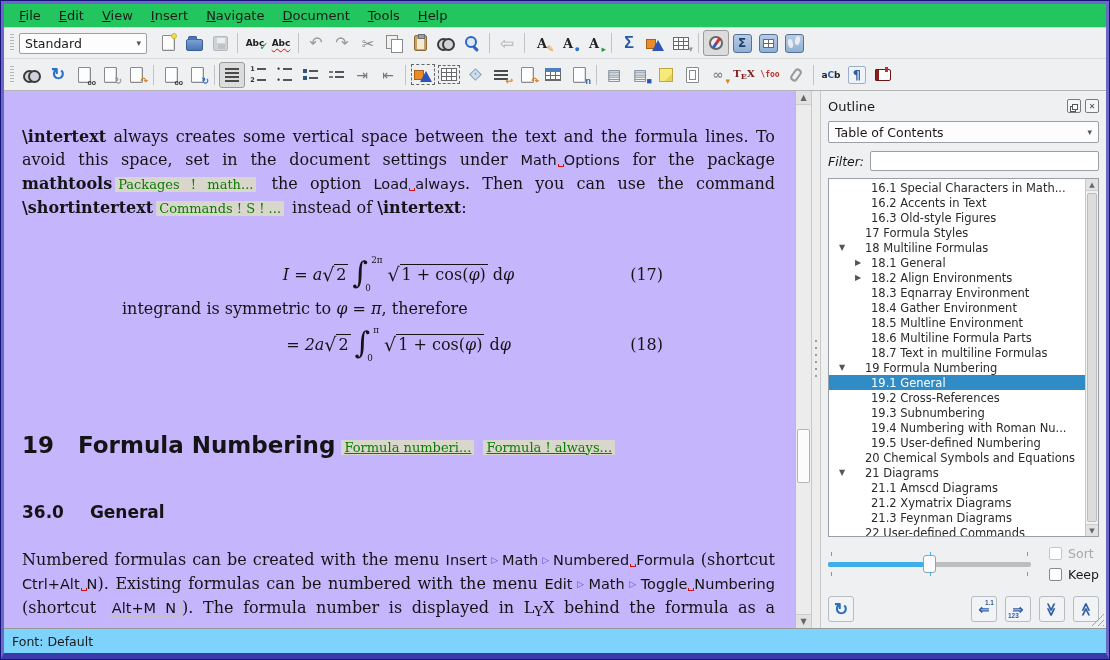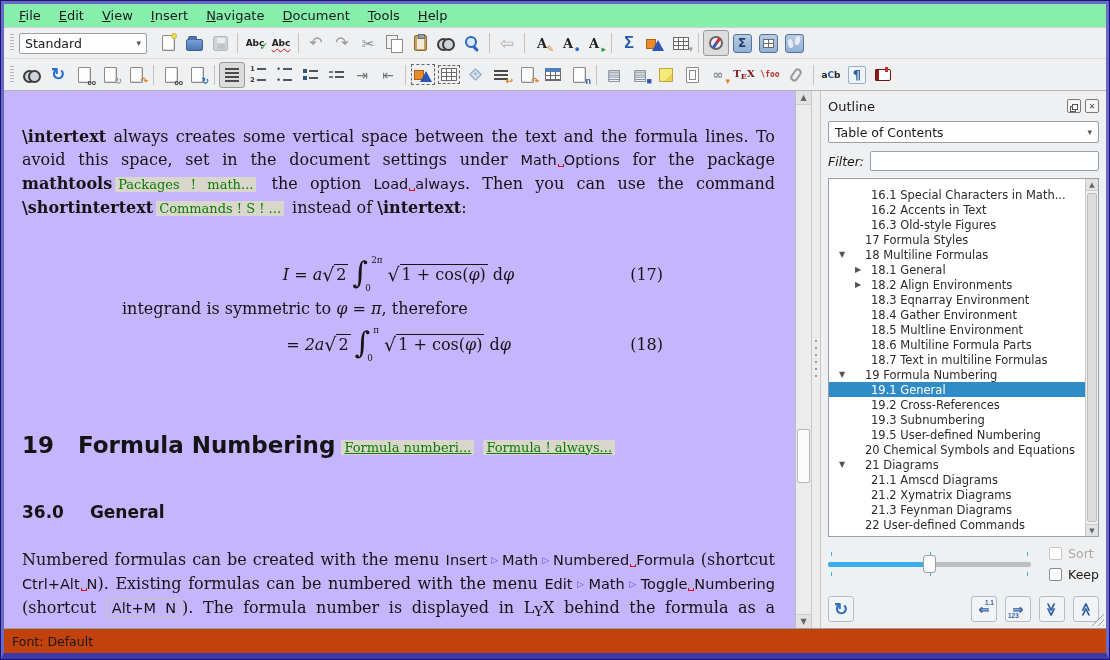--- a/index.html
+++ b/index.html
@@ -2,21 +2,21 @@
 <html><head>
 <meta charset="utf-8">
 <style>
   html,body{margin:0;padding:0;background:#d4d0c8;}
   *{box-sizing:border-box;}
   .frame{width:1110px;height:660px;background:#14147a;padding:1px;}
   .frame2{height:100%;border:3px solid #6a6ac6;border-bottom:6px solid #3a3aaa;background:#eff0f1;}
   .app{height:100%;display:flex;flex-direction:column;font-family:"DejaVu Sans",sans-serif;color:#1a1a1a;}
 
   
-  .menubar{height:24px;display:flex;align-items:center;background:#86efac;border-bottom:1px solid #d0d0d0;padding-left:6px;}
+  .menubar{height:24px;display:flex;align-items:center;background:#22c55e;border-bottom:1px solid #d0d0d0;padding-left:6px;}
   .menu-item{font-size:13px;padding:2px 9px;cursor:default;}
   .menu-item u{text-decoration:underline;}
 
   
   .tbar{display:flex;align-items:center;background:#eff0f1;}
   .tb1{height:31px;border-bottom:1px solid #dadada;padding-left:4px;}
   .tb2{height:32px;border-bottom:1px solid #b4b4b4;padding-left:4px;}
   .tbhandle{width:4px;height:18px;margin:0 5px 0 2px;background:repeating-linear-gradient(to bottom,#b5b5b5 0 1px,transparent 1px 3px);}
   .combo{width:128px;height:21px;background:#fdfdfd;border:1px solid #999fa5;border-radius:2px;display:flex;align-items:center;padding:0 5px;margin-right:8px;}
   .combo span:first-child{flex:1;font-size:12.5px;}
@@ -139,21 +139,21 @@
   .phead{display:flex;align-items:center;height:18px;margin-bottom:6px;}
   .ptitle{font-size:13px;flex:1;}
   .ph-btn{width:14px;height:14px;border:1px solid #7a7a7a;background:#f6f6f6;border-radius:2px;margin-left:4px;display:inline-flex;align-items:center;justify-content:center;padding:0;position:relative;font-size:8px;color:#444;}
   .ifloat{width:6px;height:6px;border:1px solid #555;background:#fff;box-shadow:-2px 2px 0 -1px #fff,-2px 2px 0 0 #555;margin:1px 0 0 1px;}
   .pcombo{height:22px;background:#fdfdfd;border:1px solid #999fa5;border-radius:2px;display:flex;align-items:center;padding:0 6px;margin-bottom:8px;}
   .pcombo span:first-child{flex:1;font-size:12.5px;}
   .filterrow{display:flex;align-items:center;margin-bottom:7px;}
   .filterrow label{font-size:12.5px;margin-right:6px;font-style:italic;}
   .filterrow input{flex:1;height:20px;border:1px solid #999fa5;border-radius:2px;background:#fff;outline:none;font-size:12px;padding:0 4px;}
   .toclist{flex:1;border:1px solid #999fa5;background:#fff;position:relative;overflow:hidden;}
-  .tocinner{position:absolute;left:0;top:8px;right:13px;}
+  .tocinner{position:absolute;left:0;top:1px;right:13px;}
   .trow{height:15px;display:flex;align-items:center;font-size:11.5px;color:#2a2a2a;position:relative;white-space:nowrap;}
   .trow .lab{overflow:hidden;text-overflow:ellipsis;}
   .trow.d1{padding-left:36px;}
   .trow.d2{padding-left:42px;}
   .trow .arr{position:absolute;font-size:8px;color:#555;}
   .trow.d1 .arr{left:10px;}
   .trow.d2 .arr{left:26px;}
   .trow.sel{background:#308cc6;color:#fff;}
   .lscroll{position:absolute;right:0;top:0;bottom:0;width:13px;background:#f1f1f1;border-left:1px solid #c8c8c8;}
   .lscroll .sarrow{height:12px;font-size:7px;}
@@ -176,21 +176,21 @@
   .pbtn .ref{font-weight:bold;font-size:17px;color:#2f6fc0;font-style:normal;}
   .tinytxt{position:absolute;font-size:6.5px;color:#2f5fa8;font-weight:bold;top:2px;right:2px;}
   .tinytxt.bl{top:auto;bottom:2px;left:2px;right:auto;}
   .chev{font-weight:bold;font-size:13px;color:#2f5fa8;display:inline-block;font-style:normal;}
   .chev.dn{transform:rotate(90deg);}
   .chev.up{transform:rotate(-90deg);}
   .bspace{flex:1;}
   .grip{position:absolute;right:2px;bottom:2px;width:14px;height:14px;background:repeating-linear-gradient(135deg,transparent 0 3px,#9aa2aa 3px 4px);clip-path:polygon(100% 0,100% 100%,0 100%);}
 
   
-  .statusbar{height:25px;border-top:1px solid #9a9a9a;background:#c2410c;display:flex;align-items:center;padding-left:8px;font-size:12.5px;}
+  .statusbar{height:25px;border-top:1px solid #9a9a9a;background:#7dd3fc;display:flex;align-items:center;padding-left:8px;font-size:12.5px;}
 </style>
 </head>
 <body>
 
 <div class="frame">
  <div class="frame2">
   <div class="app">
 
     <div class="menubar" id="menubar">
           <span class="menu-item"><u>F</u>ile</span>
@@ -685,20 +685,23 @@
                   <span class="lab">19 Formula Numbering</span>
                 </div>
                 <div class="trow d2 sel">
                   <span class="lab">19.1 General</span>
                 </div>
                 <div class="trow d2">
                   <span class="lab">19.2 Cross-References</span>
                 </div>
                 <div class="trow d2">
                   <span class="lab">19.3 Subnumbering</span>
+                </div>
+                <div class="trow d2">
+                  <span class="lab">19.4 Numbering with Roman Nu...</span>
                 </div>
                 <div class="trow d2">
                   <span class="lab">19.5 User-defined Numbering</span>
                 </div>
                 <div class="trow d1">
                   <span class="lab">20 Chemical Symbols and Equations</span>
                 </div>
                 <div class="trow d1">
                   <span class="arr">▼</span>
                   <span class="lab">21 Diagrams</span>

